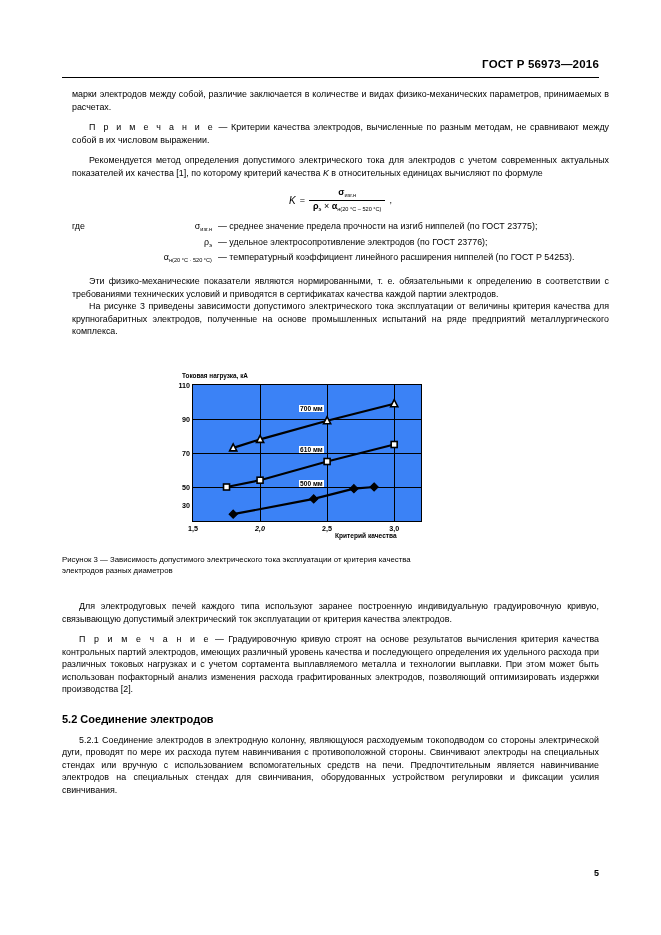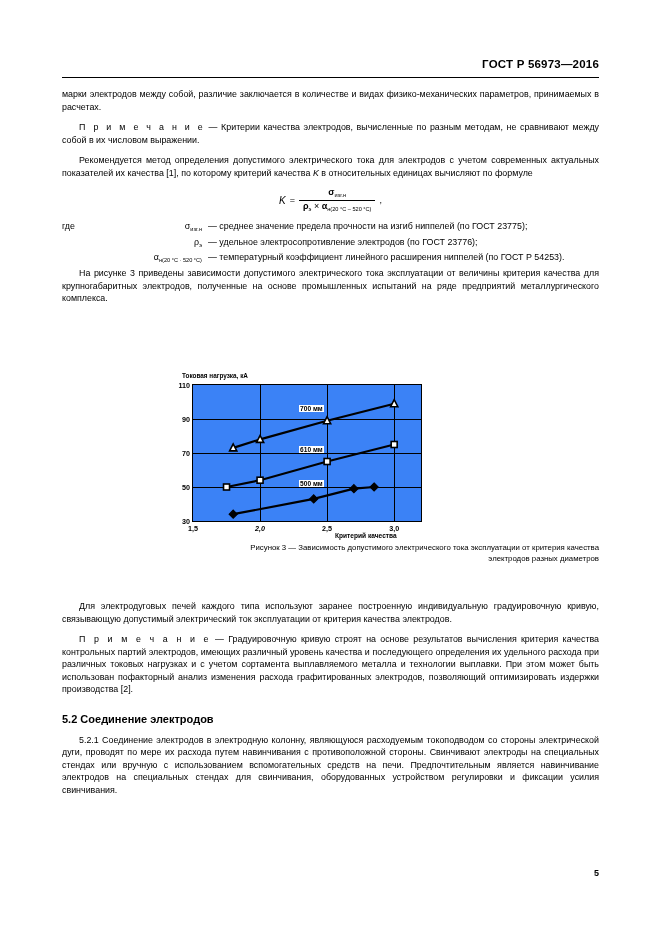--- a/index.html
+++ b/index.html
@@ -37,21 +37,21 @@
     top: 77px;
     left: 62px;
     right: 62px;
     border-top: 1px solid #000;
     height: 0;
   }
   
   .content {
     position: absolute;
     top: 88px;
-    left: 62px;
+    left: 72px;
     width: 537px;
   }
   p {
     margin: 0;
     font-size: 8.9px;
     line-height: 12.55px;
     text-align: justify;
     text-justify: inter-word;
     hyphens: manual;
   }
@@ -194,23 +194,24 @@
   .series-label {
     position: absolute;
     font-size: 6.6px;
     font-weight: bold;
     white-space: nowrap;
     background: #fff;
     padding: 0 1px;
     z-index: 5;
   }
   .caption {
+    margin-top: 12px;
     font-size: 7.8px;
     line-height: 11px;
-    text-align: right;
+    text-align: left;
   }
   
   .lower {
     position: absolute;
     left: 62px;
     top: 600px;
     width: 537px;
   }
   h2.section {
     font-size: 11px;
@@ -266,36 +267,37 @@
         <div class="where-sym"><span>ρ</span><sub>э</sub></div>
         <div class="where-def"><span>—</span> <span>удельное электросопротивление электродов (по ГОСТ 23776);</span></div>
       </div>
       <div class="where-row">
         <div class="where-label"></div>
         <div class="where-sym"><span>α</span><sub>н(20 °С · 520 °С)</sub></div>
         <div class="where-def"><span>—</span> <span>температурный коэффициент линейного расширения ниппелей (по ГОСТ Р 54253).</span></div>
       </div>
     </div>
 
+    <p class="indent gap">Эти физико-механические показатели являются нормированными, т. е. обязательными к определению в соответствии с требованиями технических условий и приводятся в сертификатах качества каждой партии электродов.</p>
     <p class="indent">На рисунке 3 приведены зависимости допустимого электрического тока эксплуатации от величины критерия качества для крупногабаритных электродов, полученные на основе промышленных испытаний на ряде предприятий металлургического комплекса.</p>
 
   </div>
 
   <div class="figure">
     <div class="chart-box">
       <div class="ylabel">Токовая нагрузка, кА</div>
       <div class="plot" id="plot">
           <div class="ytick" style="top: 0px;">110</div>
           <div class="gl-h" style="top: 34px;"></div>
           <div class="ytick" style="top: 34px;">90</div>
           <div class="gl-h" style="top: 68px;"></div>
           <div class="ytick" style="top: 68px;">70</div>
           <div class="gl-h" style="top: 102px;"></div>
           <div class="ytick" style="top: 102px;">50</div>
-          <div class="ytick" style="top: 136px; text-align: center;">30</div>
+          <div class="ytick" style="top: 120px; text-align: center;">30</div>
           <div class="xtick" style="left: 0px;">1,5</div>
           <div class="gl-v" style="left: 67.0588px;"></div>
           <div class="xtick" style="left: 67.0588px; font-style: italic;">2,0</div>
           <div class="gl-v" style="left: 134.118px;"></div>
           <div class="xtick" style="left: 134.118px;">2,5</div>
           <div class="gl-v" style="left: 201.176px;"></div>
           <div class="xtick" style="left: 201.176px;">3,0</div>
           <svg width="228" height="136" style="position: absolute; left: 0px; top: 0px;">
             <polyline points="40.2,62.9 67.1,54.4 134.1,35.7 201.2,18.7" fill="none" stroke="#000" stroke-width="2.2"></polyline>
             <polygon points="40.2,58.9 36.6,65.9 43.8,65.9" fill="#fff" stroke="#000" stroke-width="1.6"></polygon>

